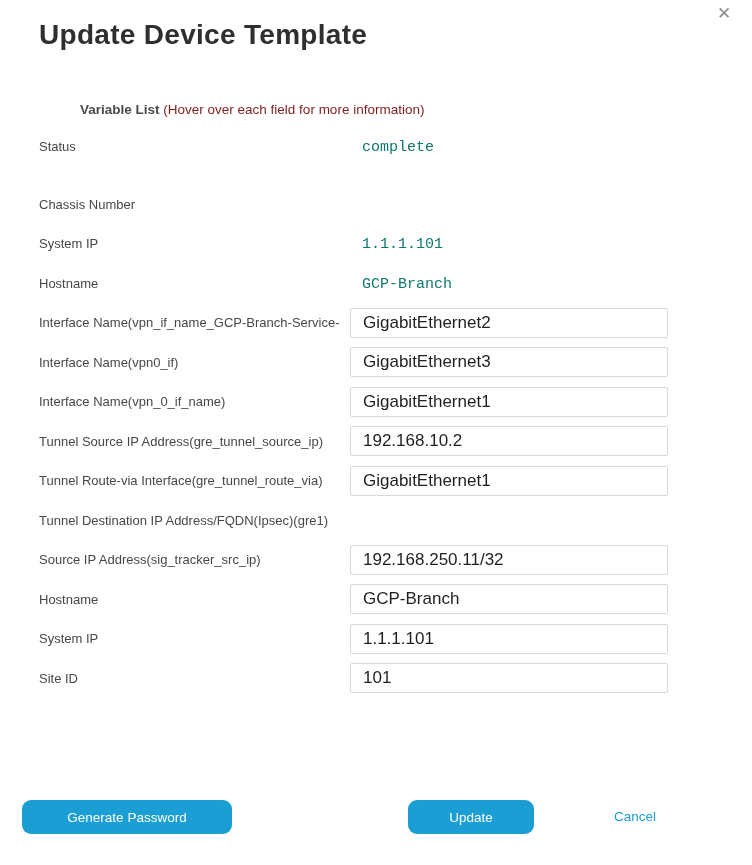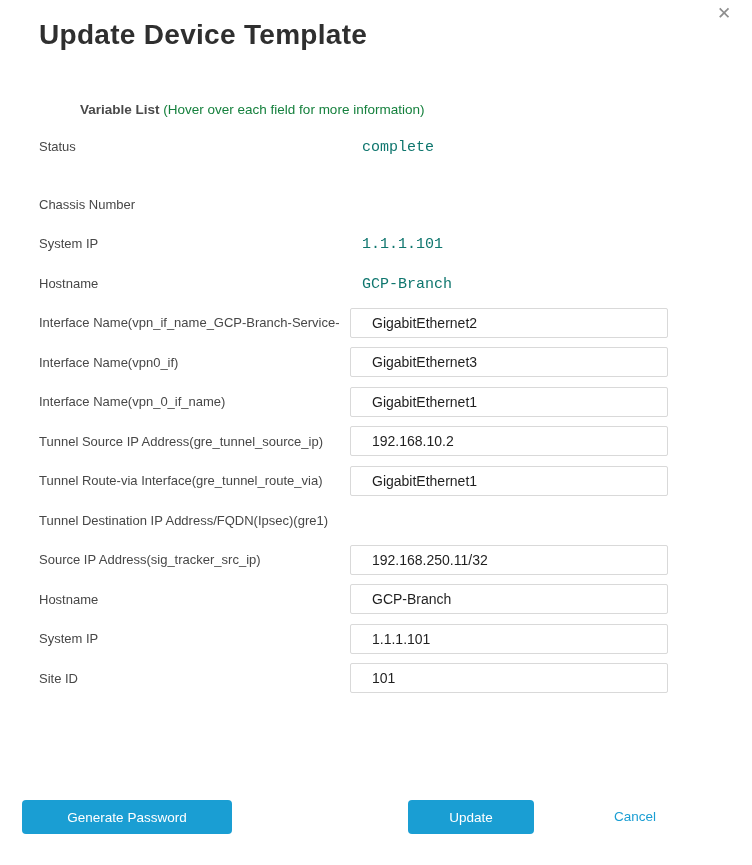--- a/index.html
+++ b/index.html
@@ -39,21 +39,21 @@
   }
 
   .section-heading {
     position:absolute;
     left:39px;
     top:102px;
     font-size:13.5px;
     color:#565656;
   }
   .section-heading .hd { font-weight:bold; color:#4a4a4a;margin-left:41px; }
-  .section-heading .note { font-weight:400; color:#15803d; }
+  .section-heading .note { font-weight:400; color:#7f1d1d; }
 
   .rows {
     position:absolute;
     left:39px;
     top:127px;
     width:629px;
   }
   .row {
     display:flex;
     align-items:center;
@@ -75,38 +75,38 @@
     font-size:15px;
     color:#0f766e;
     font-family:Liberation Mono, monospace;
   }
   .text-input {
     width:100%;
     height:30px;
     border:1px solid #d9d9d9;
     border-radius:2px;
     background:#fff;
-    padding:0 21px;
+    padding:0 12px;
     font-family:"Liberation Sans", sans-serif;
-    font-size:14px;
+    font-size:17px;
     color:#1f1f1f;
     outline:none;
   }
 
   .footer {
     position:absolute;
     left:0; right:0;
     top:800px;
     height:34px;
   }
   .btn {
     position:absolute;
     height:34px;
     border:none;
-    border-radius:4px;
+    border-radius:9px;
     background:#1a9ed3;
     color:#ffffff;
     font-family:"Liberation Sans", sans-serif;
     font-size:13.5px;
     cursor:pointer;
   }
   .btn-generate { left:22px; width:210px; }
   .btn-update { left:408px; width:126px; }
   .cancel-link {
     position:absolute;

